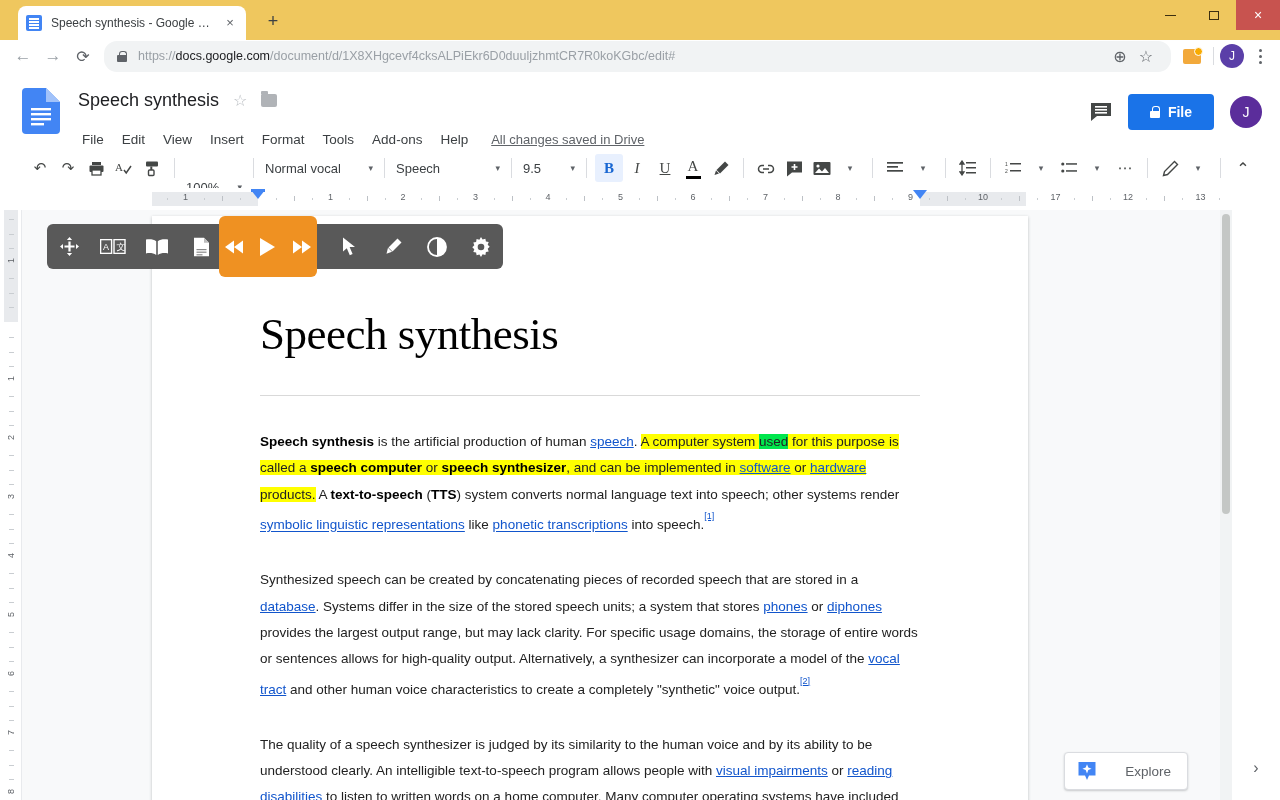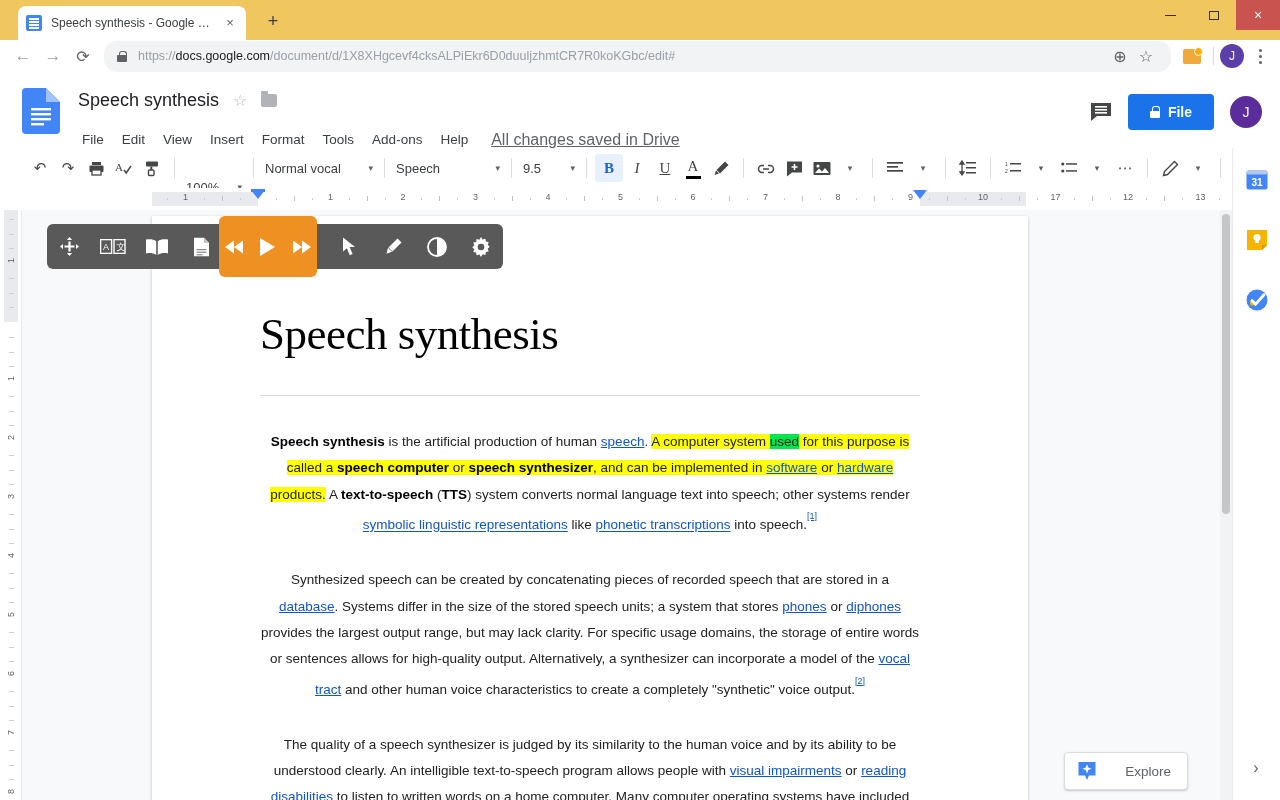--- a/index.html
+++ b/index.html
@@ -127,21 +127,21 @@
     content: ""; position: absolute; left: 0; top: -3px; width: 7px;
     height: 3px; background: #b0b3b7; border-radius: 1px 1px 0 0;
   }
   .menu-row { position: absolute; left: 78px; top: 57px; display: flex; align-items: center; }
   .menu-item {
     font-size: 13.5px; color: #3c4043; padding: 3px 9px; border-radius: 3px;
     cursor: pointer;
   }
   .menu-item:first-child { padding-left: 4px; }
   .save-status {
-    font-size: 16px; color: #5f6368; margin-left: 14px;
+    font-size: 13px; color: #5f6368; margin-left: 14px;
     text-decoration: underline; cursor: pointer;
   }
   .header-right {
     position: absolute; right: 18px; top: 22px; display: flex; align-items: center; gap: 16px;
   }
   .comment-icon { width: 22px; height: 20px; cursor: pointer; position: relative; }
   .share-btn {
     background: #1a73e8; color: #fff; height: 36px; border-radius: 4px;
     display: flex; align-items: center; gap: 8px; padding: 0 22px;
     font-size: 14px; font-weight: bold; cursor: pointer; border: none;
@@ -237,21 +237,21 @@
     background: #fff; box-shadow: 0 1px 3px rgba(60,64,67,.3);
     padding: 0 108px;
   }
   .doc-title-big {
     font-family: "Liberation Serif", serif; font-size: 45px; color: #000;
     font-weight: normal; padding-top: 92px; letter-spacing: -0.5px;
   }
   .title-rule { height: 1px; background: #d9d9d9; margin-top: 35px; }
   .doc-p {
     font-size: 13.5px; color: #222; line-height: 1.96; margin-top: 28px;
-    text-align: center;
+    text-align: left;
   }
   .doc-p:first-of-type { margin-top: 33px; }
   .doc-p b { font-weight: bold; color: #000; }
   a.doclink { color: #1155cc; text-decoration: underline; }
   .hl-y { background: #ffff00; }
   .hl-g { background: #00e64d; }
   sup a { font-size: 9px; color: #1155cc; text-decoration: underline; vertical-align: super; }
 
   
   .v-scroll {
@@ -786,33 +786,15 @@
   </div>
 
   <div class="explore-btn">
     <svg class="explore-icon" viewBox="0 0 20 20">
       <path d="M1.5 1h17v13.5h-6.5L10 19l-2-4.5H1.5z" fill="#4285f4"></path>
       <path d="M10 3.2l1.3 3.3 3.3 1.3-3.3 1.3L10 12.4 8.7 9.1 5.4 7.8l3.3-1.3z" fill="#fff"></path>
     </svg>
     <span class="explore-label">Explore</span>
   </div>
 
-  <div class="rail">
-    <svg class="rail-icon" viewBox="0 0 24 24">
-      <rect x="1.5" y="2.5" width="21" height="19" rx="2" fill="#4285f4"></rect>
-      <rect x="1.5" y="2.5" width="21" height="4" rx="2" fill="#b4c8ee"></rect>
-      <text x="12" y="17.5" font-size="10" fill="#fff" text-anchor="middle" font-family="Liberation Sans, sans-serif" font-weight="bold">31</text>
-    </svg>
-    <svg class="rail-icon" viewBox="0 0 24 24">
-      <path d="M2 2h20v15l-5 5H2z" fill="#f4b400"></path>
-      <path d="M22 17l-5 5v-5z" fill="#d79b00"></path>
-      <circle cx="12" cy="9.5" r="3.6" fill="#fff"></circle>
-      <rect x="10.2" y="12.4" width="3.6" height="2.6" fill="#fff"></rect>
-    </svg>
-    <svg class="rail-icon" viewBox="0 0 24 24">
-      <circle cx="12" cy="12" r="10.5" fill="#4285f4"></circle>
-      <circle cx="7.5" cy="15" r="2.6" fill="#f4b400"></circle>
-      <path d="M7 12.5l3.6 3.8L19 6.8" stroke="#fff" stroke-width="2.8" fill="none" stroke-linecap="round"></path>
-    </svg>
-  </div>
   <div class="rail-expand">›</div>
 
 </div>
 
 </body></html>

